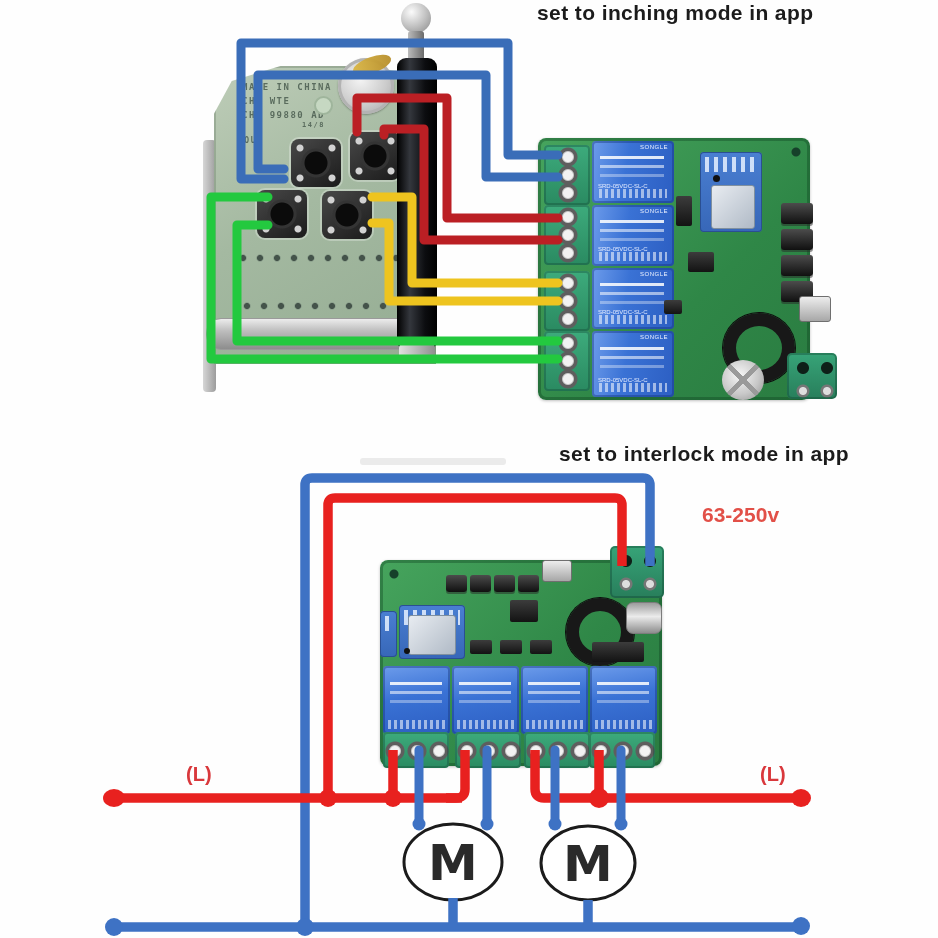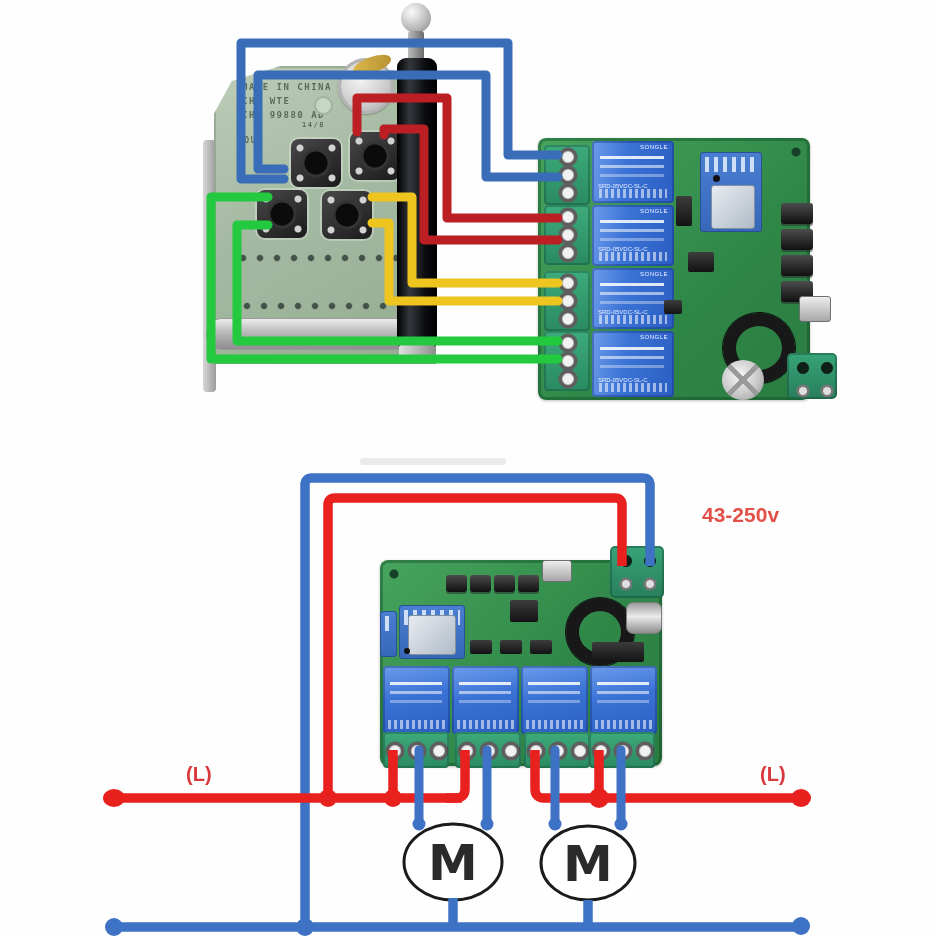--- a/index.html
+++ b/index.html
@@ -100,22 +100,24 @@
       radial-gradient(circle 7px at 40px 38px,#dedede 0 3.5px,#767676 4.5px 6px,rgba(0,0,0,0) 7px),
       linear-gradient(#37a478,#287e5b);}
   .overlay{position:absolute;left:0;top:0;z-index:40;}
   .txt{z-index:50;}
 </style>
 </head>
 <body>
 
 <div class="stage">
 
+  <div class="title txt" style="left:537px;top:1px;">set to inching mode in app</div>
+  <div class="title txt" style="left:559px;top:442px;">set to interlock mode in app</div>
   <div class="wm" style="left:360px;top:458px;width:146px;height:7px;"></div>
-  <div class="redlbl txt" style="left:702px;top:503px;font-size:21px;color:#e25048;">43-250v</div>
+  <div class="redlbl txt" style="left:702px;top:503px;font-size:21px;color:#e25048;">63-250v</div>
   <div class="redlbl txt" style="left:186px;top:763px;font-size:20px;color:#d9383c;">(L)</div>
   <div class="redlbl txt" style="left:760px;top:763px;font-size:20px;color:#d9383c;">(L)</div>
 
   <div class="grp">
     <div class="ab frame" style="left:203px;top:140px;width:13px;height:252px;"></div>
     <div class="ab rpcb" style="left:214px;top:66px;width:222px;height:298px;">
       <span class="silk" style="left:28px;top:16px;">MADE IN CHINA</span>
       <span class="silk" style="left:28px;top:30px;">CHE WTE</span>
       <span class="silk" style="left:28px;top:44px;">CH2 99880 AD</span>
       <span class="silk" style="left:88px;top:55px;font-size:7px;">14/8</span>

